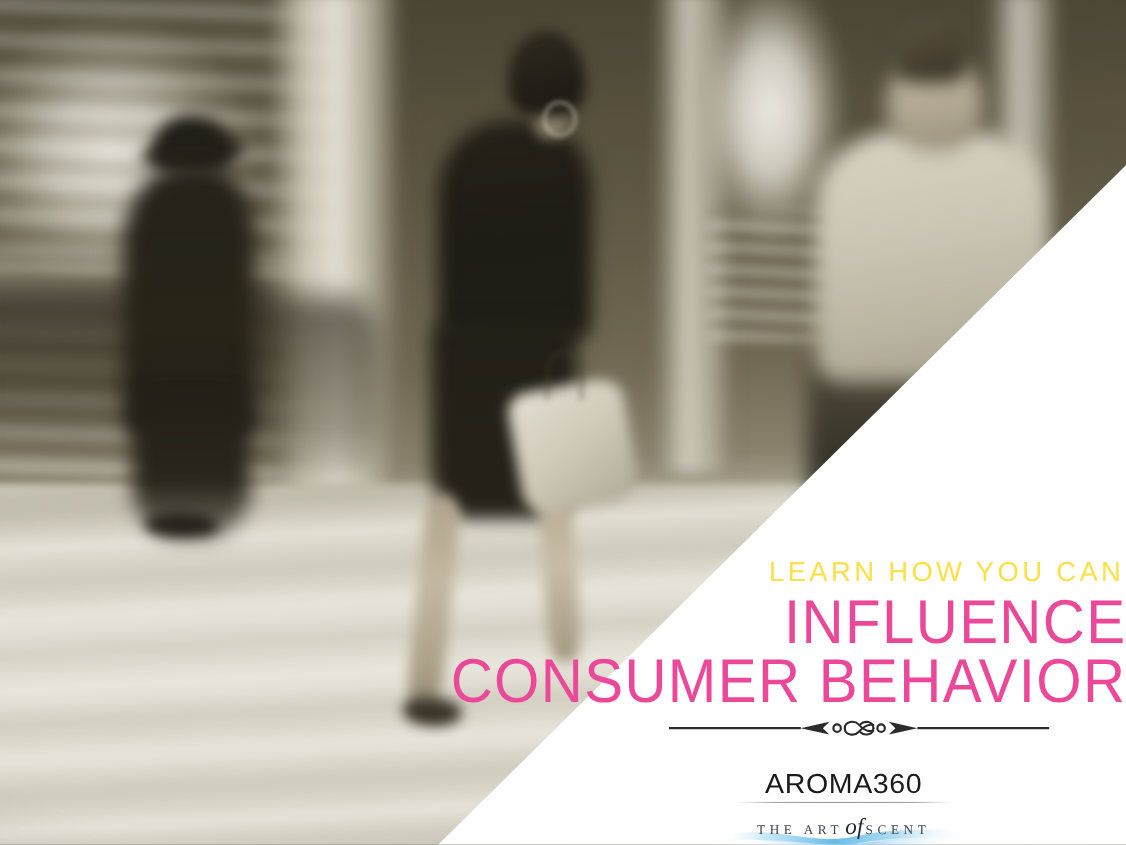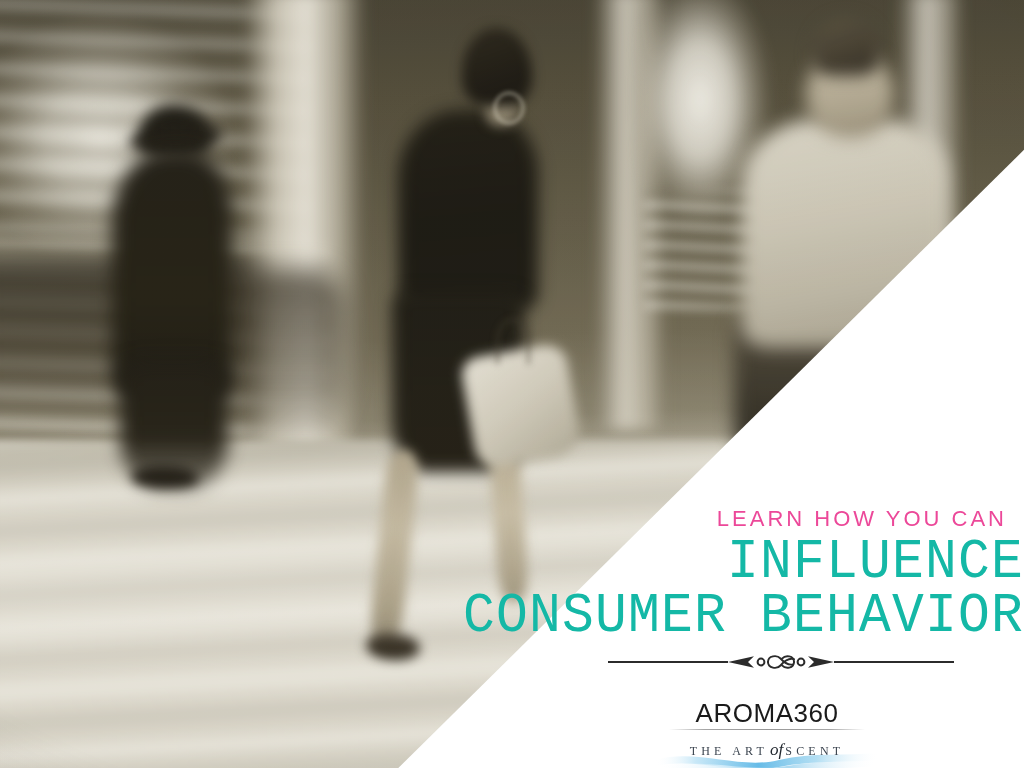--- a/index.html
+++ b/index.html
@@ -310,33 +310,33 @@
   .copy {
     position:absolute;
     right:0; top:508px;
     width:700px;
     text-align:right;
     color:#2b2b2b;
   }
 
   .eyebrow {
     font-family:"Liberation Sans", sans-serif;
-    font-size:22px;
+    font-size:25px;
     font-weight:300;
     letter-spacing:3.0px;
+    color:#fde047;
+    line-height:1;
+    padding-right:2px;
+    white-space:nowrap;
+  }
+
+  .headline {
+    font-family:Liberation Sans, sans-serif;
+    font-weight:300;
     color:#ec4899;
-    line-height:1;
-    padding-right:17px;
-    white-space:nowrap;
-  }
-
-  .headline {
-    font-family:Liberation Mono, monospace;
-    font-weight:300;
-    color:#14b8a6;
     line-height:0.98;
     white-space:nowrap;
   }
   .headline .l1 {
     display:block;
     font-size:53px;
     letter-spacing:1.2px;
     margin-top:9px;
     transform:scaleY(1.06);
     transform-origin:right bottom;
@@ -398,21 +398,21 @@
     font-size:12px;
     font-weight:400;
     letter-spacing:4.2px;
     color:#3c4550;
     line-height:1;
     padding-top:7px;
     white-space:nowrap;
   }
   .logo-of {
     font-style:italic;
-    font-size:17px;
+    font-size:21px;
     letter-spacing:0;
     color:#22282f;
     padding:0 2px;
   }
 </style>
 </head>
 <body>
 
 <div id="slide">
 

